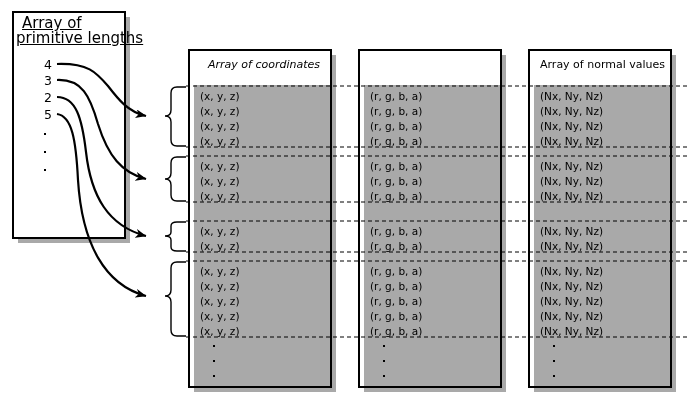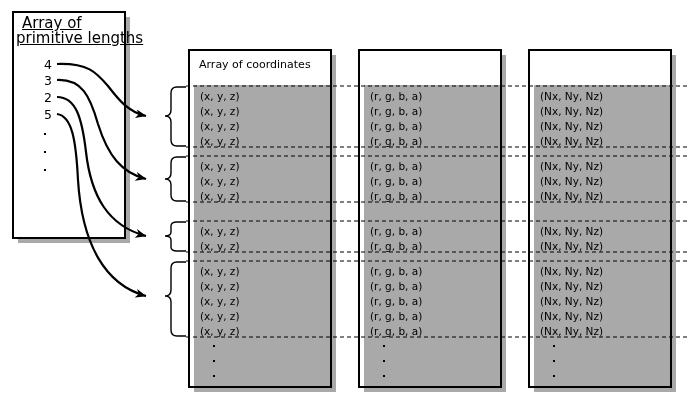--- a/index.html
+++ b/index.html
@@ -117,21 +117,21 @@
 
   <div class="txt len-val" style="left:36px; top:58px;">4</div>
   <div class="txt len-val" style="left:36px; top:74px;">3</div>
   <div class="txt len-val" style="left:36px; top:91px;">2</div>
   <div class="txt len-val" style="left:36px; top:108px;">5</div>
 
   <div class="dot" style="left:44px; top:133px;"></div>
   <div class="dot" style="left:44px; top:151px;"></div>
   <div class="dot" style="left:44px; top:169px;"></div>
 
-  <div class="txt panel-title" style="left:199px; top:58px;">Array of coordinates</div>
+  <div class="txt panel-title" style="left:208px; top:58px;font-style:italic;">Array of coordinates</div>
 
   <div class="txt cell" style="left:200px; top:89px;">(x, y, z)</div>
   <div class="txt cell" style="left:200px; top:104px;">(x, y, z)</div>
   <div class="txt cell" style="left:200px; top:119px;">(x, y, z)</div>
   <div class="txt cell" style="left:200px; top:134px;">(x, y, z)</div>
 
   <div class="txt cell" style="left:200px; top:159px;">(x, y, z)</div>
   <div class="txt cell" style="left:200px; top:174px;">(x, y, z)</div>
   <div class="txt cell" style="left:200px; top:189px;">(x, y, z)</div>
 
@@ -164,20 +164,21 @@
   <div class="txt cell" style="left:370px; top:264px;">(r, g, b, a)</div>
   <div class="txt cell" style="left:370px; top:279px;">(r, g, b, a)</div>
   <div class="txt cell" style="left:370px; top:294px;">(r, g, b, a)</div>
   <div class="txt cell" style="left:370px; top:309px;">(r, g, b, a)</div>
   <div class="txt cell" style="left:370px; top:324px;">(r, g, b, a)</div>
 
   <div class="dot" style="left:383px; top:345px;"></div>
   <div class="dot" style="left:383px; top:360px;"></div>
   <div class="dot" style="left:383px; top:375px;"></div>
 
+  <div class="txt panel-title" style="left:540px; top:58px;">Array of normal values</div>
 
   <div class="txt cell" style="left:540px; top:89px;">(Nx, Ny, Nz)</div>
   <div class="txt cell" style="left:540px; top:104px;">(Nx, Ny, Nz)</div>
   <div class="txt cell" style="left:540px; top:119px;">(Nx, Ny, Nz)</div>
   <div class="txt cell" style="left:540px; top:134px;">(Nx, Ny, Nz)</div>
 
   <div class="txt cell" style="left:540px; top:159px;">(Nx, Ny, Nz)</div>
   <div class="txt cell" style="left:540px; top:174px;">(Nx, Ny, Nz)</div>
   <div class="txt cell" style="left:540px; top:189px;">(Nx, Ny, Nz)</div>
 

